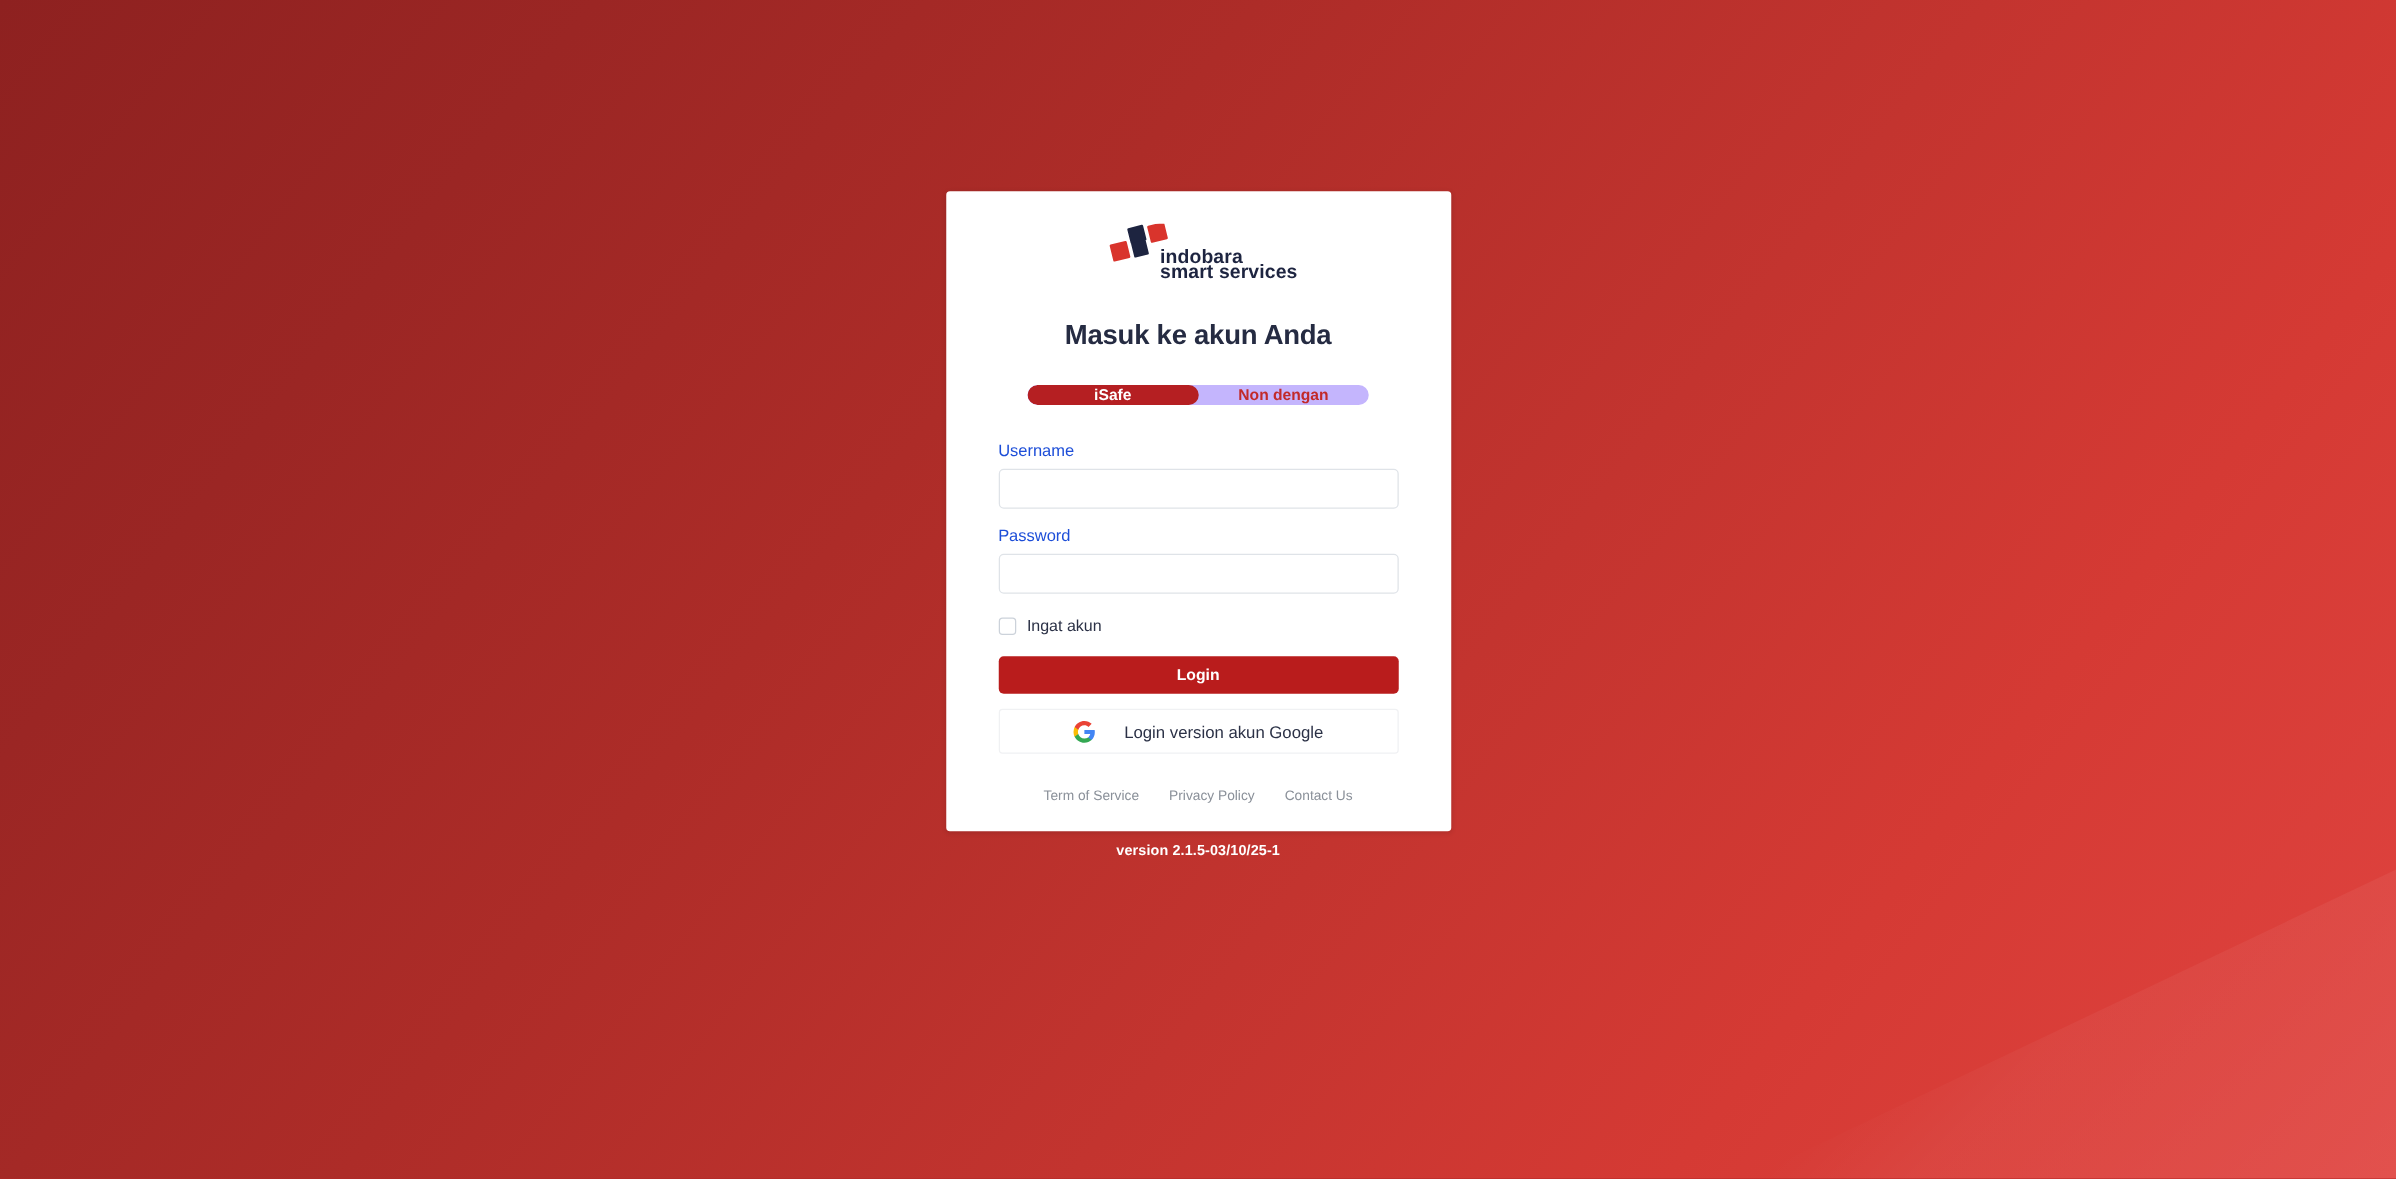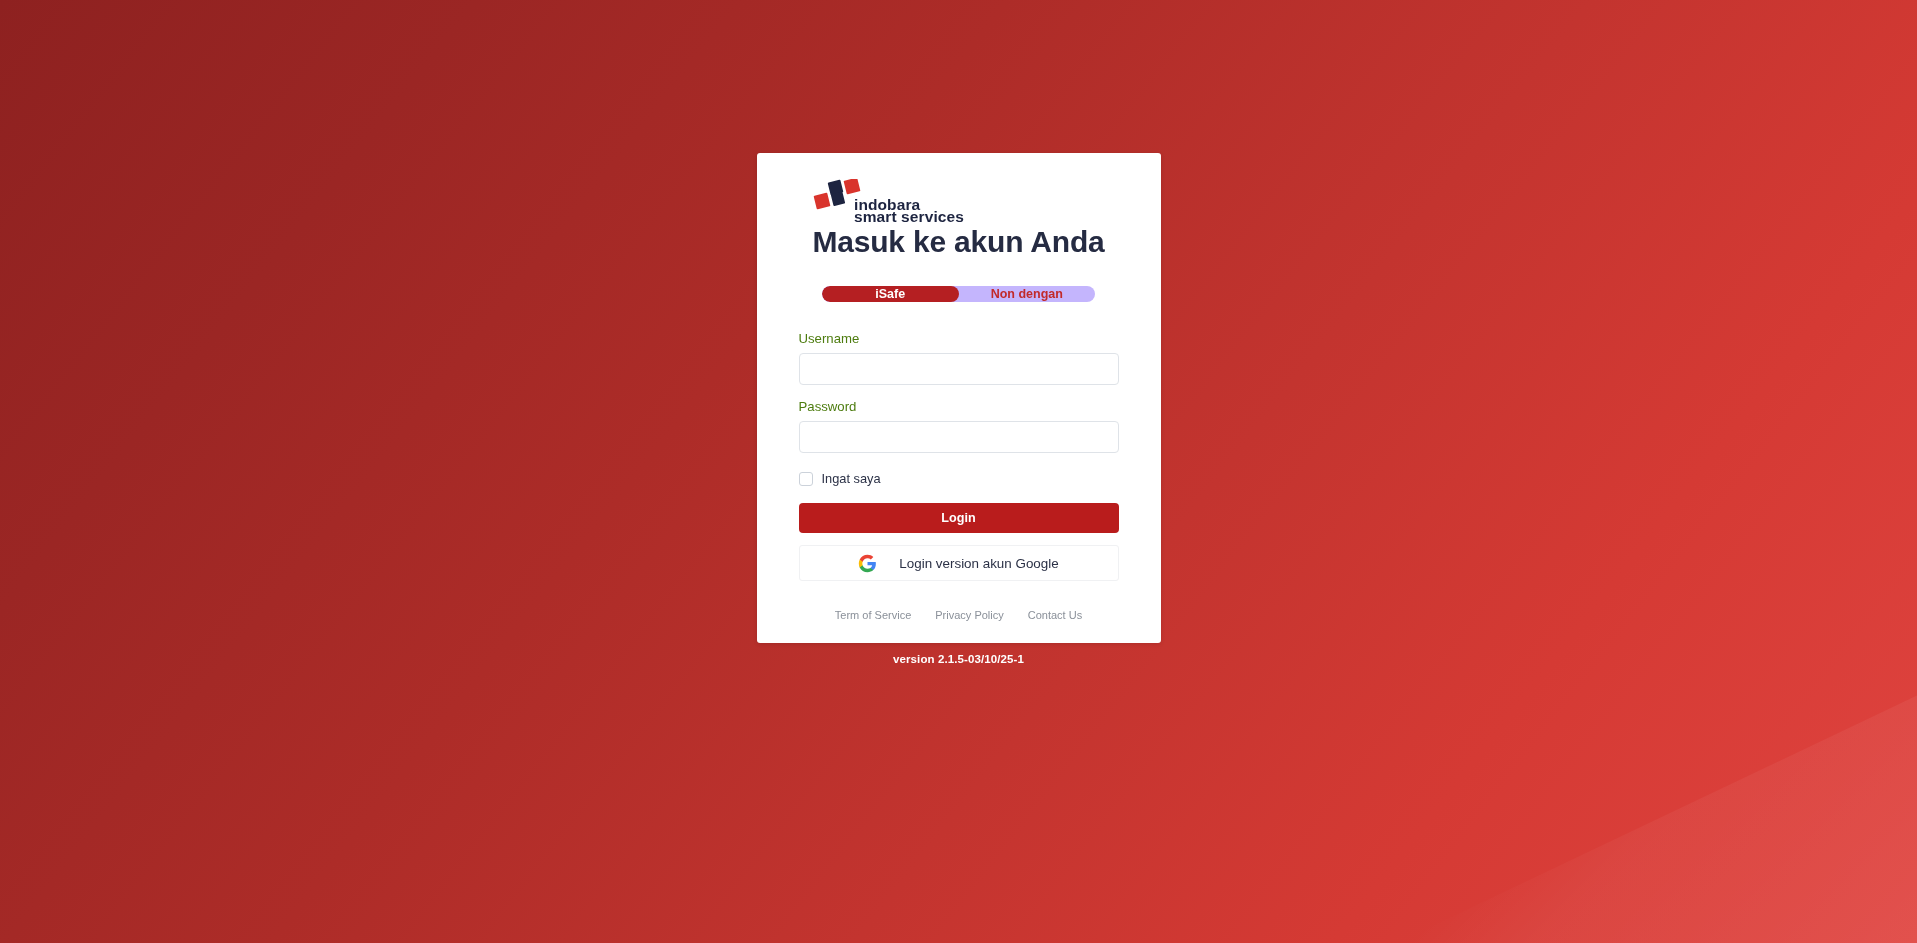--- a/index.html
+++ b/index.html
@@ -55,28 +55,30 @@
     width: 404px;
     background: #ffffff;
     border-radius: 3px;
     padding: 26px 42px 22px 42px;
     box-shadow: 0 1px 4px rgba(0,0,0,0.12);
   }
 
   
   .logo-wrap {
     display: flex;
-    align-items: center;
+    justify-content: center;
+    align-items: center;
+    margin-bottom: 30px;
   }
   .logo { display: block; }
 
   
   .title {
     text-align: center;
-    font-size: 30px;
+    font-size: 22px;
     font-weight: bold;
     color: #252b42;
     letter-spacing: -0.2px;
     margin-bottom: 27px;
   }
 
   
   .toggle-row {
     display: flex;
     justify-content: center;
@@ -111,21 +113,21 @@
   .toggle-opt.inactive {
     background: transparent;
     color: #c22a2a;
   }
 
   
   .field { margin-bottom: 14px; }
   .field-label {
     display: block;
     font-size: 13.2px;
-    color: #4d7c0f;
+    color: #1d4ed8;
     margin-bottom: 7px;
   }
   .field-input {
     width: 100%;
     height: 32px;
     border: 1px solid #dfe3e8;
     border-radius: 4px;
     padding: 0 10px;
     font-size: 13.5px;
     color: #2b3146;
@@ -260,21 +262,21 @@
       <input class="field-input" type="text" placeholder="" style="">
     </div>
 
     <div class="field">
       <label class="field-label">Password</label>
       <input class="field-input" type="password" placeholder="" style="">
     </div>
 
     <div class="remember-row">
       <div class="checkbox"></div>
-      <span class="remember-label">Ingat saya</span>
+      <span class="remember-label">Ingat akun</span>
     </div>
 
     <button class="btn-primary">Login</button>
 
 
     <button class="btn-google">
       <svg width="19" height="19" viewBox="0 0 48 48">
         <path fill="#4285F4" d="M45.12 24.5c0-1.56-.14-3.06-.4-4.5H24v8.51h11.84c-.51 2.75-2.06 5.08-4.39 6.64v5.52h7.11c4.16-3.83 6.56-9.47 6.56-16.17z"></path>
         <path fill="#34A853" d="M24 46c5.94 0 10.92-1.97 14.56-5.33l-7.11-5.52c-1.97 1.32-4.49 2.1-7.45 2.1-5.73 0-10.58-3.87-12.31-9.07H4.34v5.7C7.96 41.07 15.4 46 24 46z"></path>
         <path fill="#FBBC05" d="M11.69 28.18c-.44-1.32-.69-2.73-.69-4.18s.25-2.86.69-4.18v-5.7H4.34A21.99 21.99 0 0 0 2 24c0 3.55.85 6.91 2.34 9.88l7.35-5.7z"></path>

